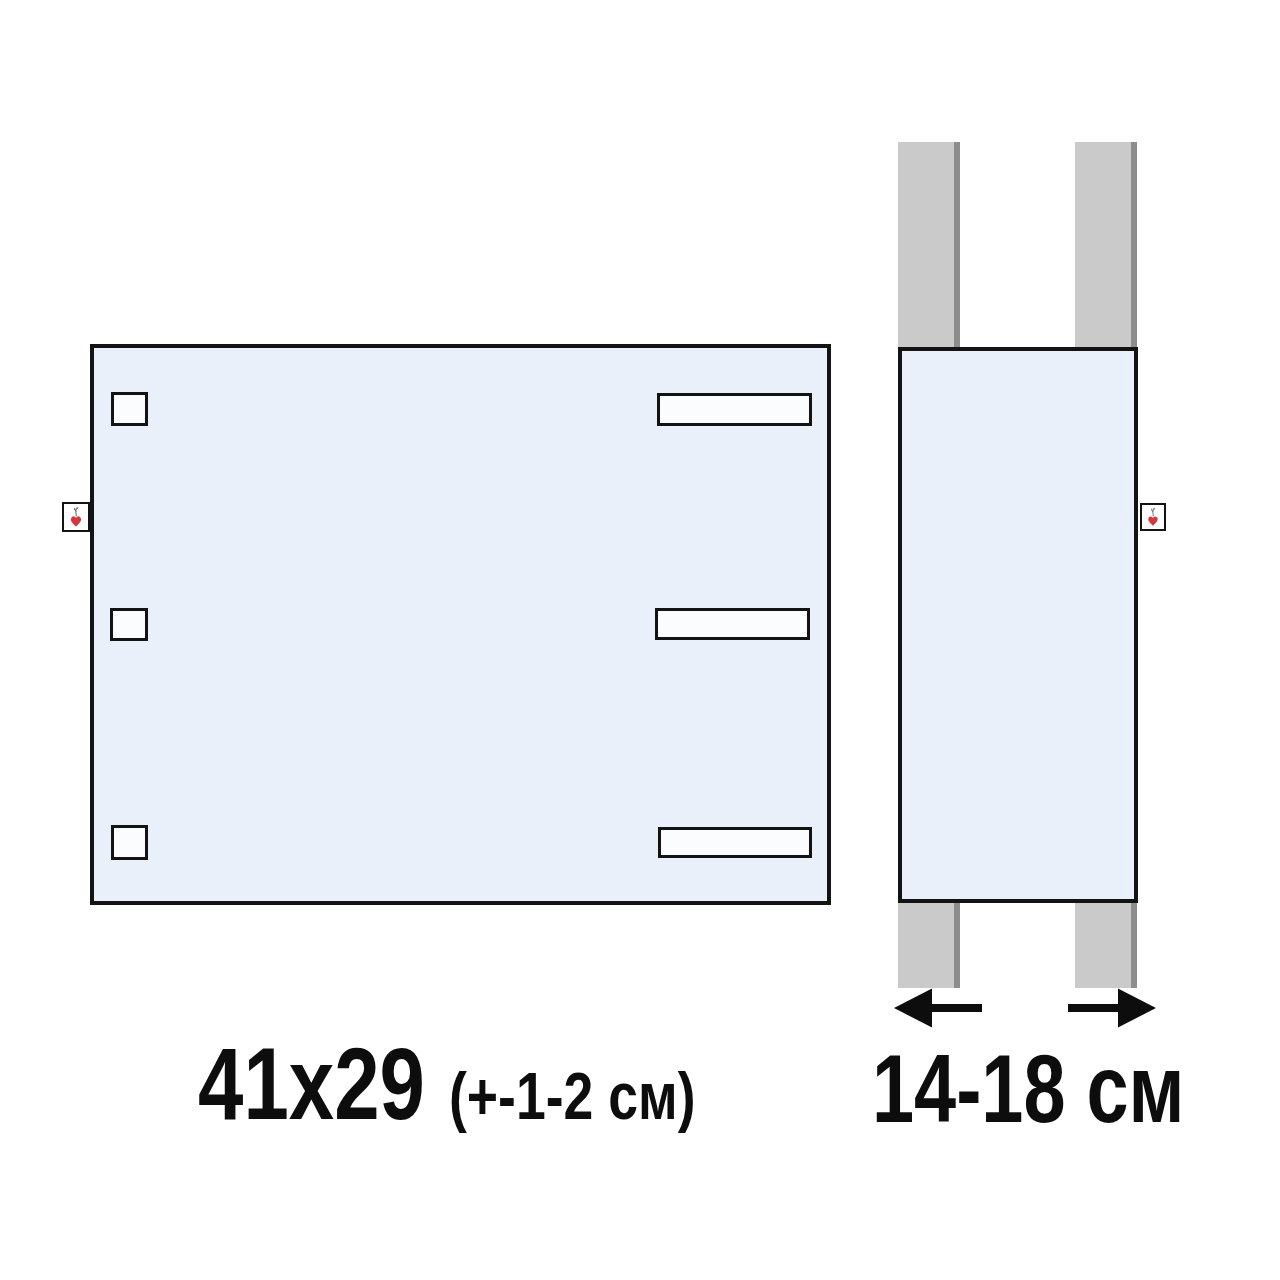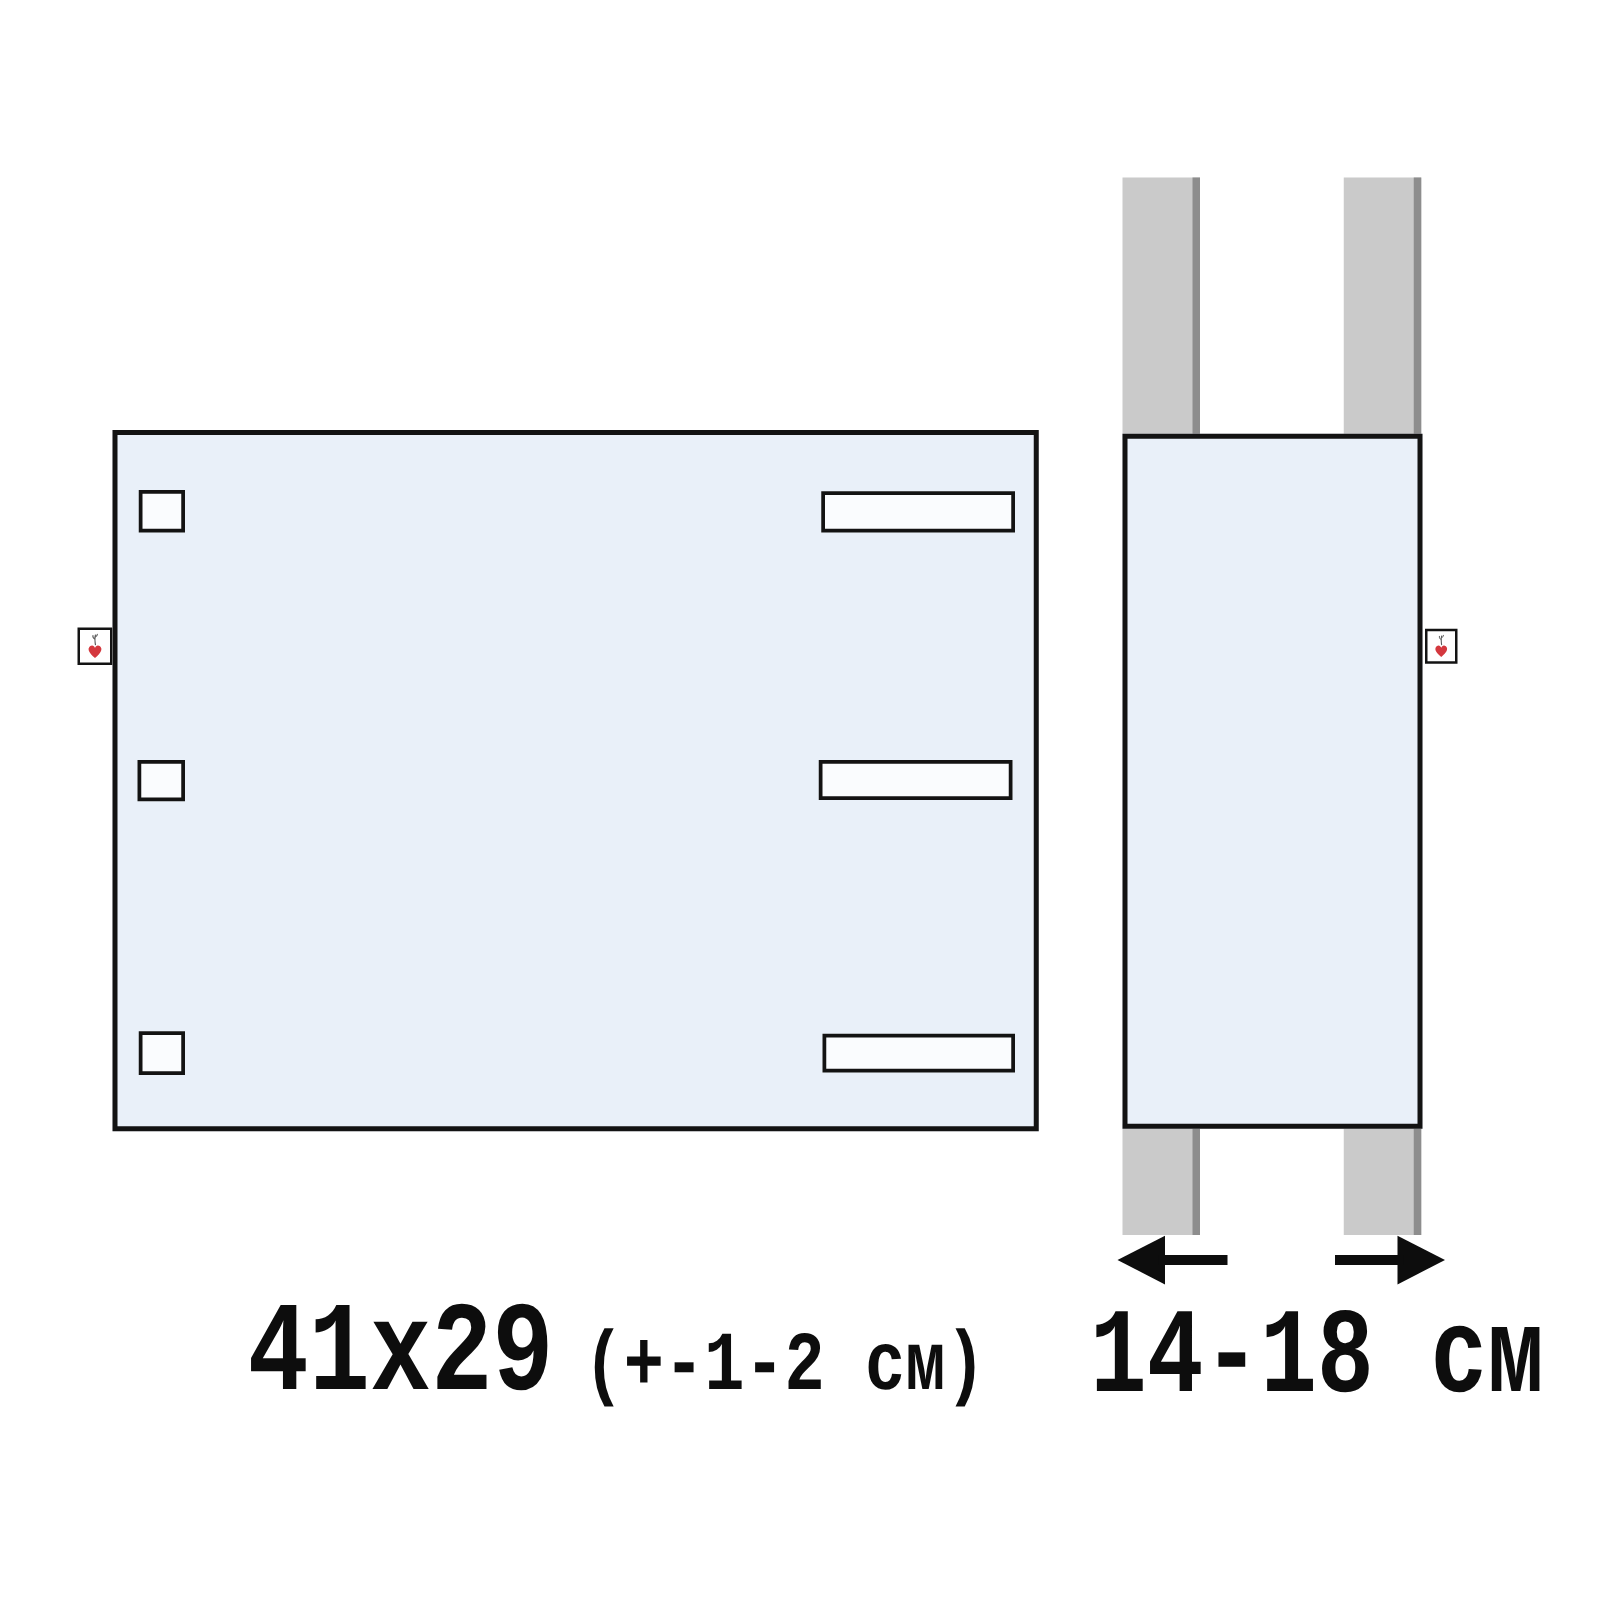--- a/index.html
+++ b/index.html
@@ -11,21 +11,21 @@
     --heart-red:#d4383e;
     --text:#0d0d0d;
     --bg:#ffffff;
   }
   html,body{margin:0;padding:0;background:#e8e8e8;}
   .canvas{
     position:relative;
     width:1280px;height:1280px;
     background:var(--bg);
     overflow:hidden;
-    font-family:Liberation Mono, monospace;
+    font-family:Liberation Sans, sans-serif;
     margin:0 auto;
   }
 
   
   .front-panel{
     position:absolute;left:90px;top:344px;width:741px;height:561px;
     background:var(--fabric-blue);
     border:4px solid var(--outline);
     box-sizing:border-box;
   }

